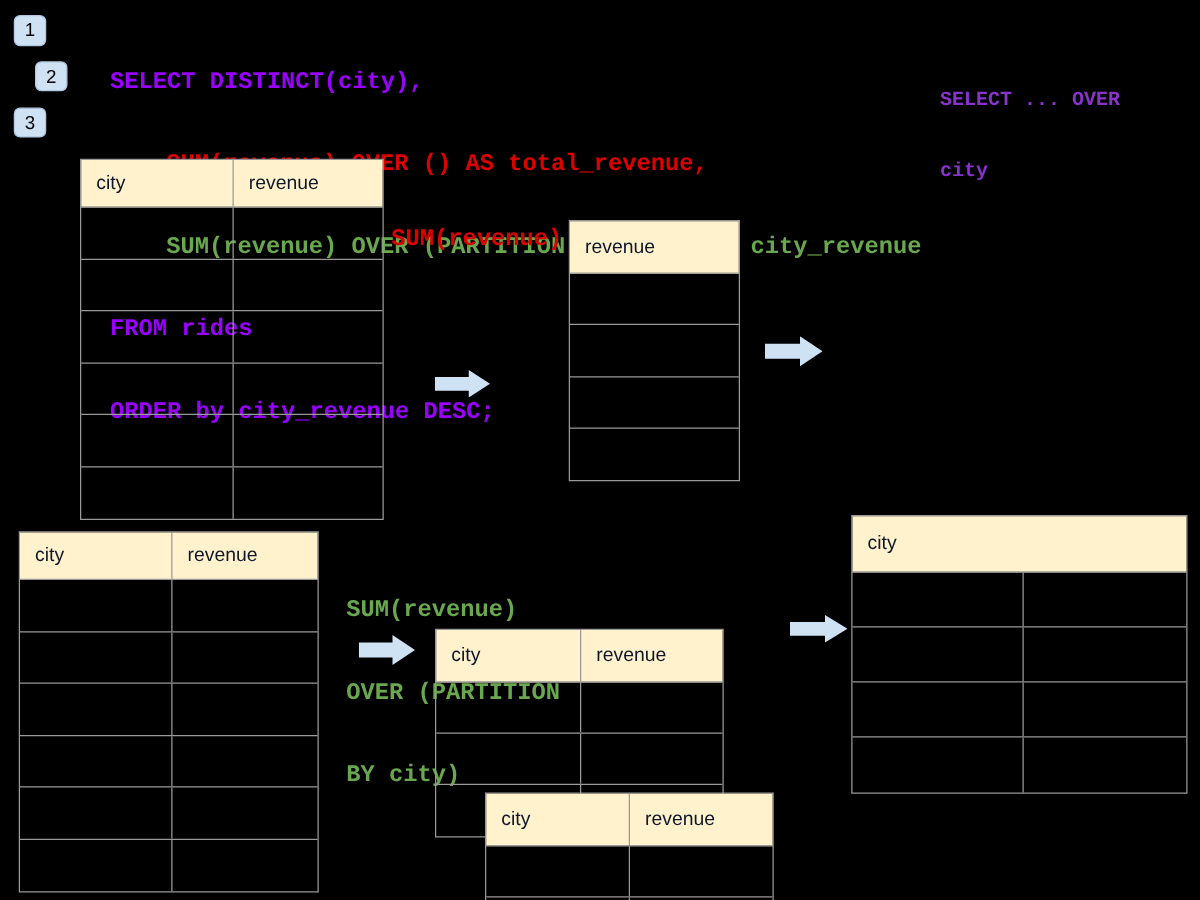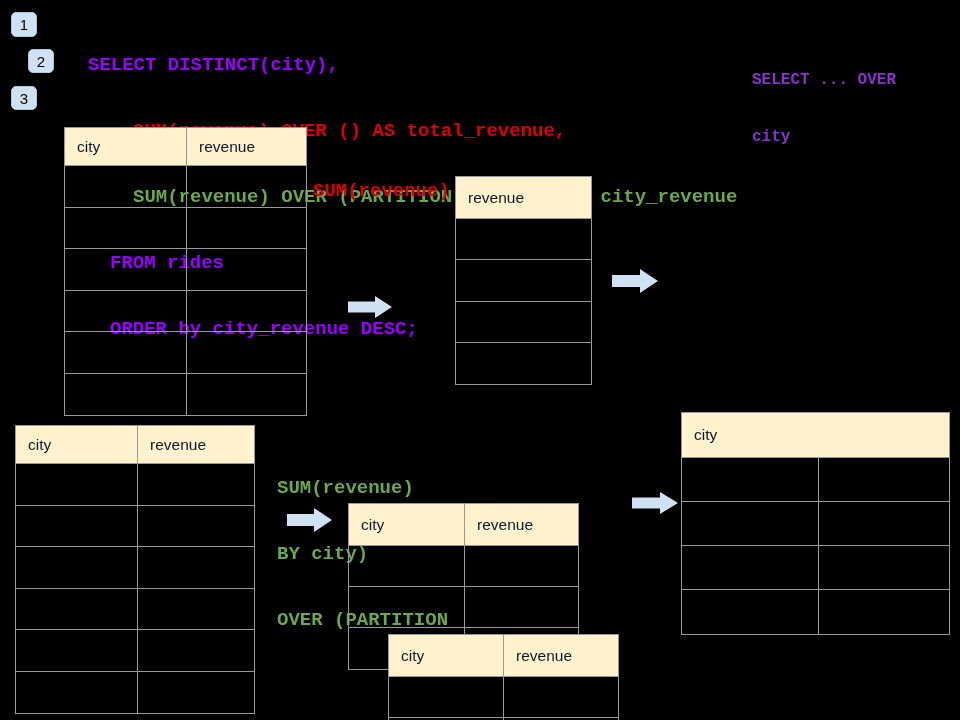--- a/index.html
+++ b/index.html
@@ -34,21 +34,21 @@
     font-family: "Liberation Mono", "DejaVu Sans Mono", monospace;
     font-weight: bold;
     font-size: 19px;
     line-height: 22px;
     white-space: pre;
   }
   .c-purple { color: #9900ff; }
   .c-red    { color: #dd0000; }
   .c-green  { color: #6aa84f; }
   .ind-mid  { margin-left: 45px; }
-  .ind-sml  { margin-left: 22px; }
+  .ind-sml  { }
 
   .sidenote {
     position: absolute;
     left: 752px;
     top: 33px;
     color: #8833cc;
     font-family: "Liberation Mono", "DejaVu Sans Mono", monospace;
     font-weight: bold;
     font-size: 16px;
     line-height: 19px;
@@ -120,22 +120,22 @@
     <div>SELECT ... OVER</div>
     <div>city</div>
   </div>
 
   <div class="fnlabel" id="label-total">
     <div>SUM(revenue)</div>
   </div>
 
   <div class="fnlabel" id="label-partition">
     <div>SUM(revenue)</div>
+    <div>OVER (PARTITION</div>
     <div>BY city)</div>
-    <div>OVER (PARTITION</div>
   </div>
 
   <div class="tbl" style="left:64px; top:127px; width:241px;">
       <div class="hrow" style="height: 38px;">
         <div class="hcell" style="width: 121px;">city</div>
         <div class="hcell" style="width: 120px;">revenue</div>
       </div>
       <div class="brow" style="height: 41.5px;">
         <div class="bcell" style="width: 121px;"></div>
         <div class="bcell" style="width: 120px;"></div>

